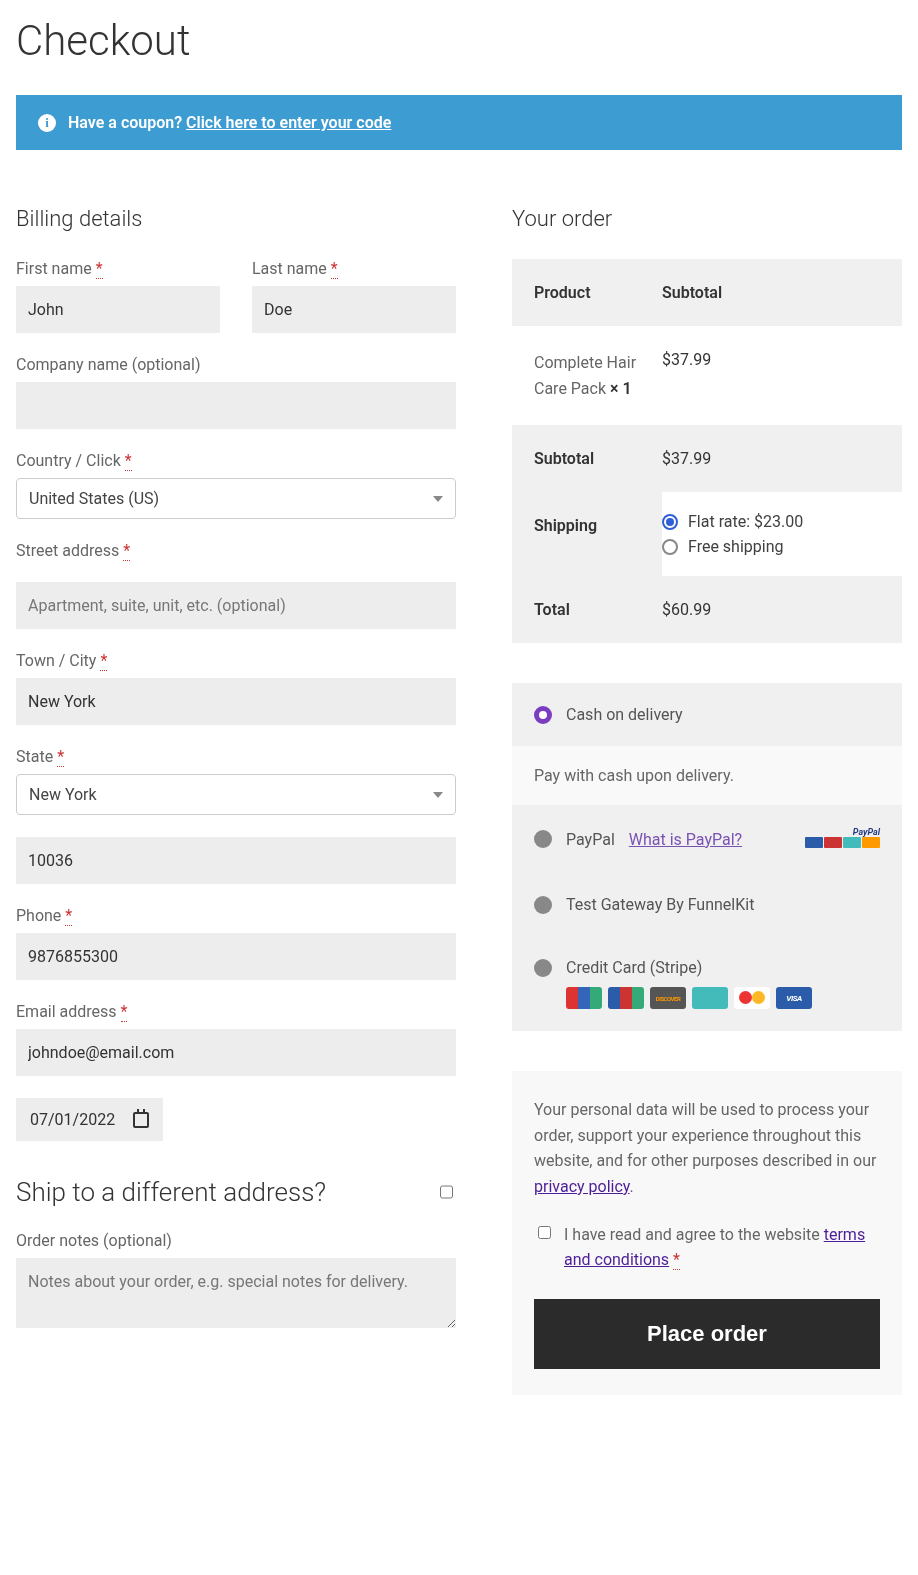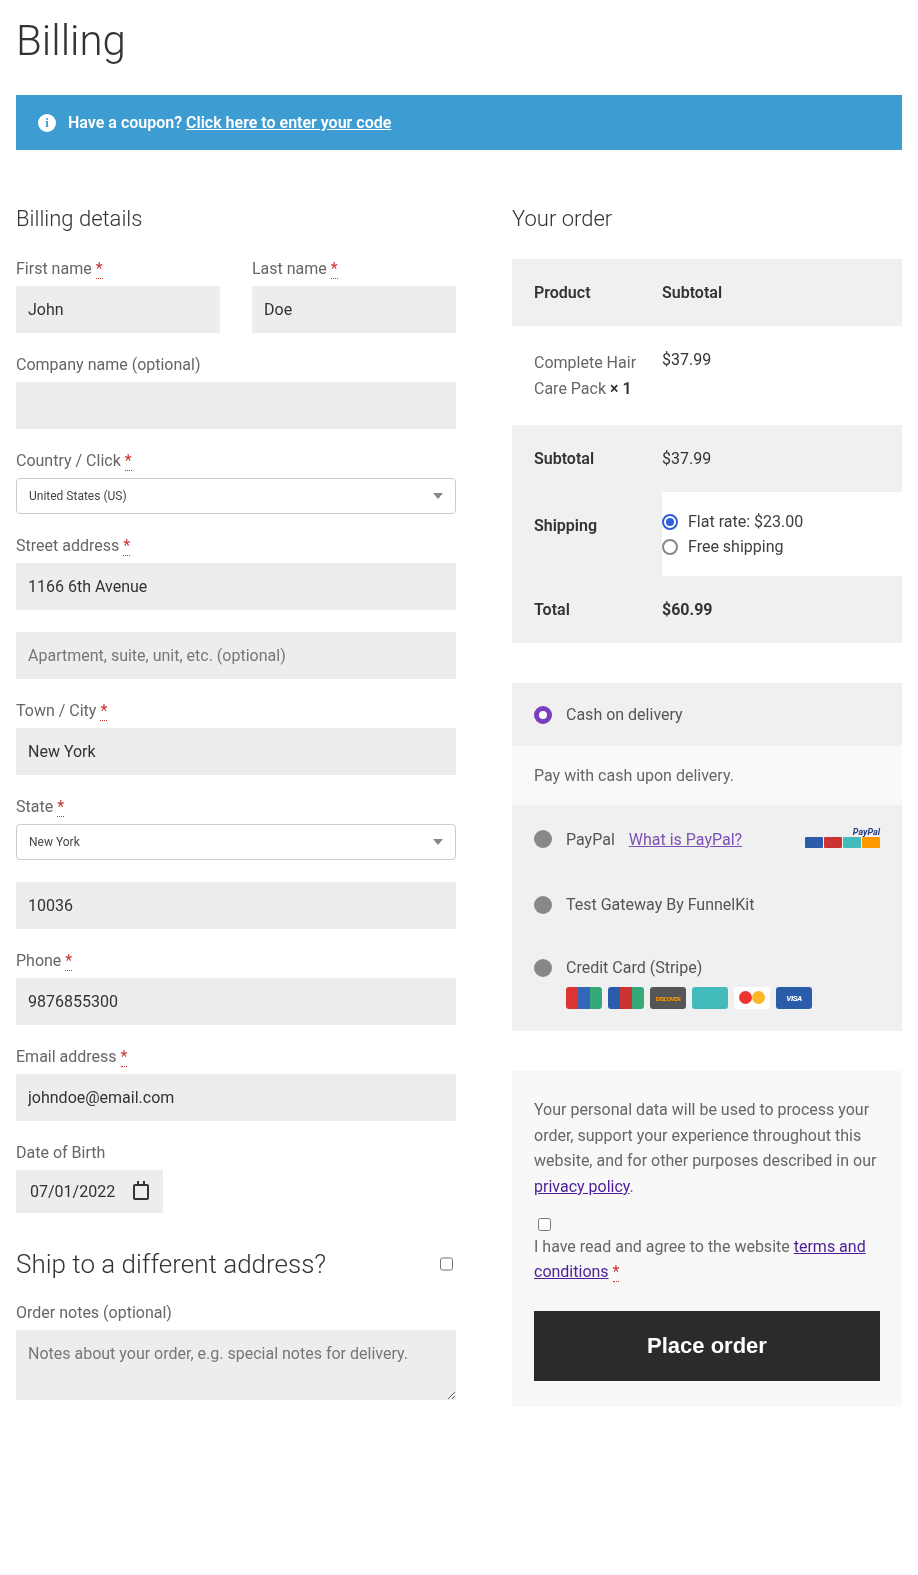--- a/index.html
+++ b/index.html
@@ -80,21 +80,21 @@
   }
   textarea { resize: both; min-height: 70px; }
   input::placeholder, textarea::placeholder { color: #777; }
   .select-wrap {
     border: 1px solid #ccc;
     border-radius: 4px;
     padding: 10px 12px;
     display:flex;
     justify-content: space-between;
     align-items: center;
-    font-size: 12px;
+    font-size: 16px;
     color: #444;
     background: #fff;
     cursor: pointer;
   }
   .select-wrap .caret {
     width: 0; height: 0;
     border-left: 5px solid transparent;
     border-right: 5px solid transparent;
     border-top: 6px solid #888;
   }
@@ -133,21 +133,21 @@
   .ot-head { background:#f0f0f0; font-weight:600; color:#333; }
   .ot-item .c1 { color:#666; line-height:1.6; }
   .ot-item .qty { font-weight:600; color:#333; }
   .ot-sub { background:#f0f0f0; }
   .ot-sub .c1 { font-weight:600; }
   .ot-ship .c1 { background:#f0f0f0; font-weight:600; }
   .ot-ship .c2 { padding-top:14px; padding-bottom:14px; }
   .ship-opt { display:flex; align-items:center; gap:10px; margin: 6px 0; color:#404040; }
   .ot-total { background:#f0f0f0; }
   .ot-total .c1 { font-weight:600; }
-  .ot-total .c2 { font-weight:700; }
+  .ot-total .c2 { font-weight:400; }
   .radio {
     width: 16px; height:16px; border-radius:50%;
     border: 2px solid #888;
     position:relative; flex-shrink:0;
   }
   .radio.checked { border-color: #2e5fd9; }
   .radio.checked::after {
     content:""; position:absolute; inset:2px;
     border-radius:50%; background:#2e5fd9;
   }
@@ -187,38 +187,38 @@
     margin-left: auto;
     width: 78px; height: 24px;
     font-size:6px; display:flex; flex-direction:column; align-items:flex-end;
     color:#666;
   }
   .paypal-icons .pr { font-weight:bold; font-style:italic; color:#253b80; font-size:9px; }
   .paypal-icons .row { display:flex; gap:1px; }
   .paypal-icons .pi { width:18px; height:11px; border-radius:1px; }
   .privacy-box { background:#f8f8f8; padding: 26px 22px; margin-top: 40px; color:#666; line-height:1.6; }
   .privacy-box .link { color:#4c1d95; text-decoration:underline; cursor:pointer; }
-  .terms-row { margin-top:14px; display:flex; align-items:flex-start; color:#666;flex-direction:column; }
+  .terms-row { margin-top:22px; display:flex; gap:10px; align-items:flex-start; color:#666; }
   .terms-row input { margin-top:4px; }
   .place-order-btn {
     margin-top: 26px;
     width: 100%;
     background:#2b2b2b;
     color:#fff;
     font-size:22px;
     font-weight:600;
     border:none;
     padding: 22px;
     cursor:pointer;
   }
 </style>
 </head>
 <body>
 
-<h1 class="page-title">Billing</h1>
+<h1 class="page-title">Checkout</h1>
 
 <div class="coupon-banner">
   <span class="info-icon">i</span>
   <span class="text">Have a coupon? </span><span class="link">Click here to enter your code</span>
 </div>
 
 <div class="columns">
   <div class="col-left">
     <h3 class="section-title">Billing details</h3>
 
@@ -241,21 +241,20 @@
     <div class="form-row">
       <label class="field-label"><span>Country / Click</span> <abbr class="required">*</abbr></label>
       <div class="select-wrap">
         <span>United States (US)</span>
         <span class="caret"></span>
       </div>
     </div>
 
     <div class="form-row">
       <label class="field-label"><span>Street address</span> <abbr class="required">*</abbr></label>
-      <input type="text" value="1166 6th Avenue" style="">
     </div>
     <div class="form-row">
       <input type="text" placeholder="Apartment, suite, unit, etc. (optional)" style="">
     </div>
 
     <div class="form-row">
       <label class="field-label"><span>Town / City</span> <abbr class="required">*</abbr></label>
       <input type="text" value="New York" style="">
     </div>
 
@@ -275,21 +274,20 @@
       <label class="field-label"><span>Phone</span> <abbr class="required">*</abbr></label>
       <input type="tel" value="9876855300" style="">
     </div>
 
     <div class="form-row">
       <label class="field-label"><span>Email address</span> <abbr class="required">*</abbr></label>
       <input type="email" value="johndoe@email.com" style="">
     </div>
 
     <div class="form-row">
-      <label class="field-label">Date of Birth</label>
       <div class="date-input">
         <span>07/01/2022</span>
         <span class="cal"></span>
       </div>
     </div>
 
     <div class="ship-diff-row">
       <h3>Ship to a different address?</h3>
       <input type="checkbox" style="">
     </div>

